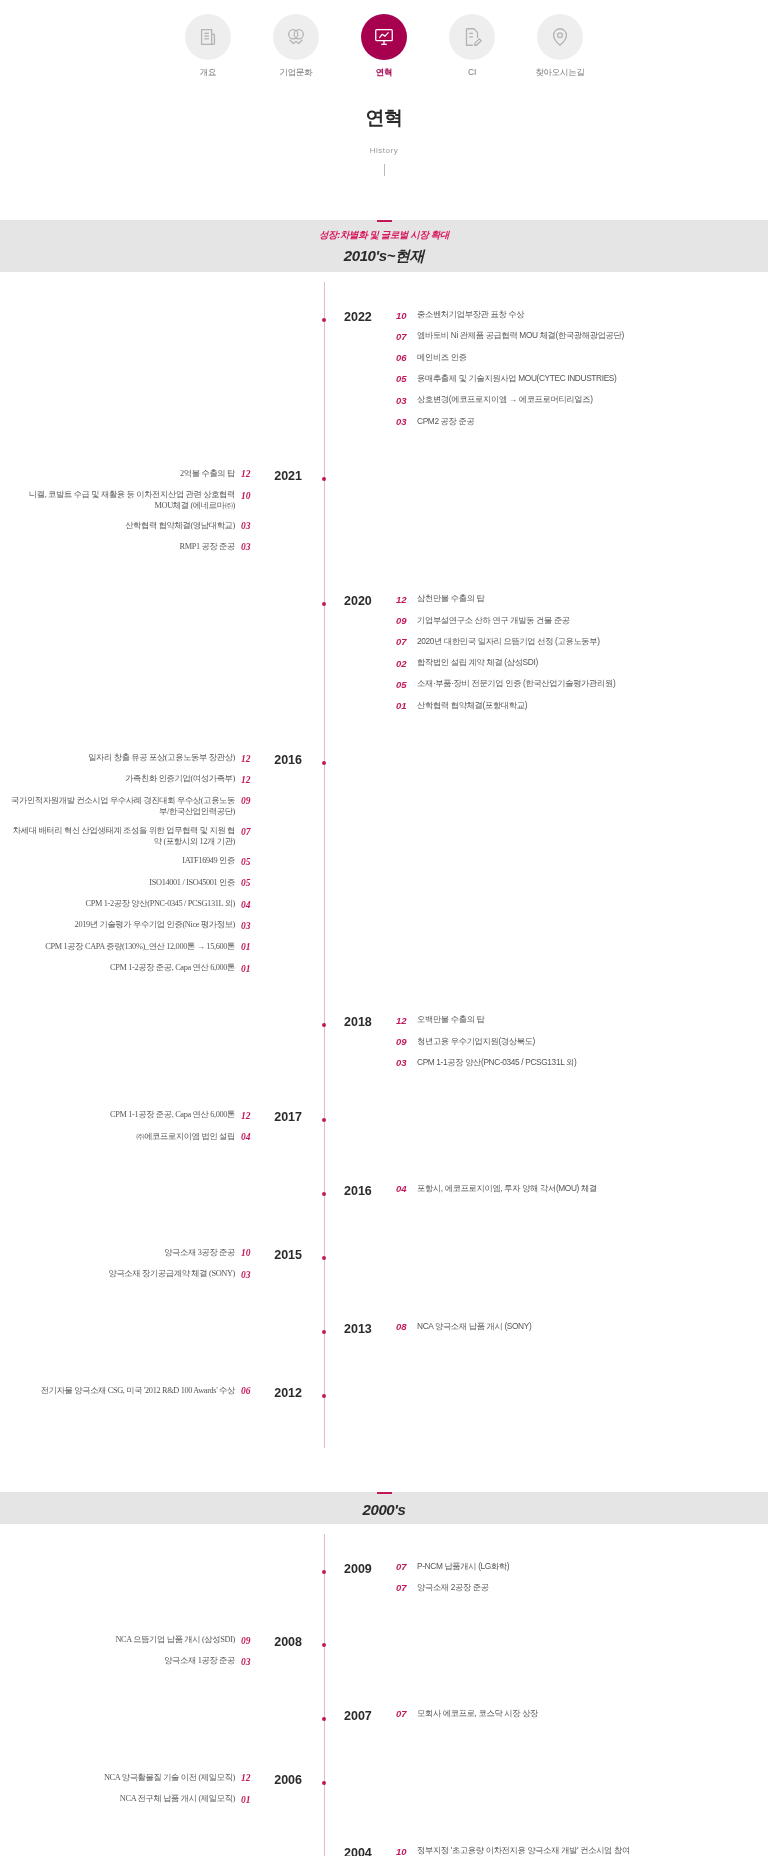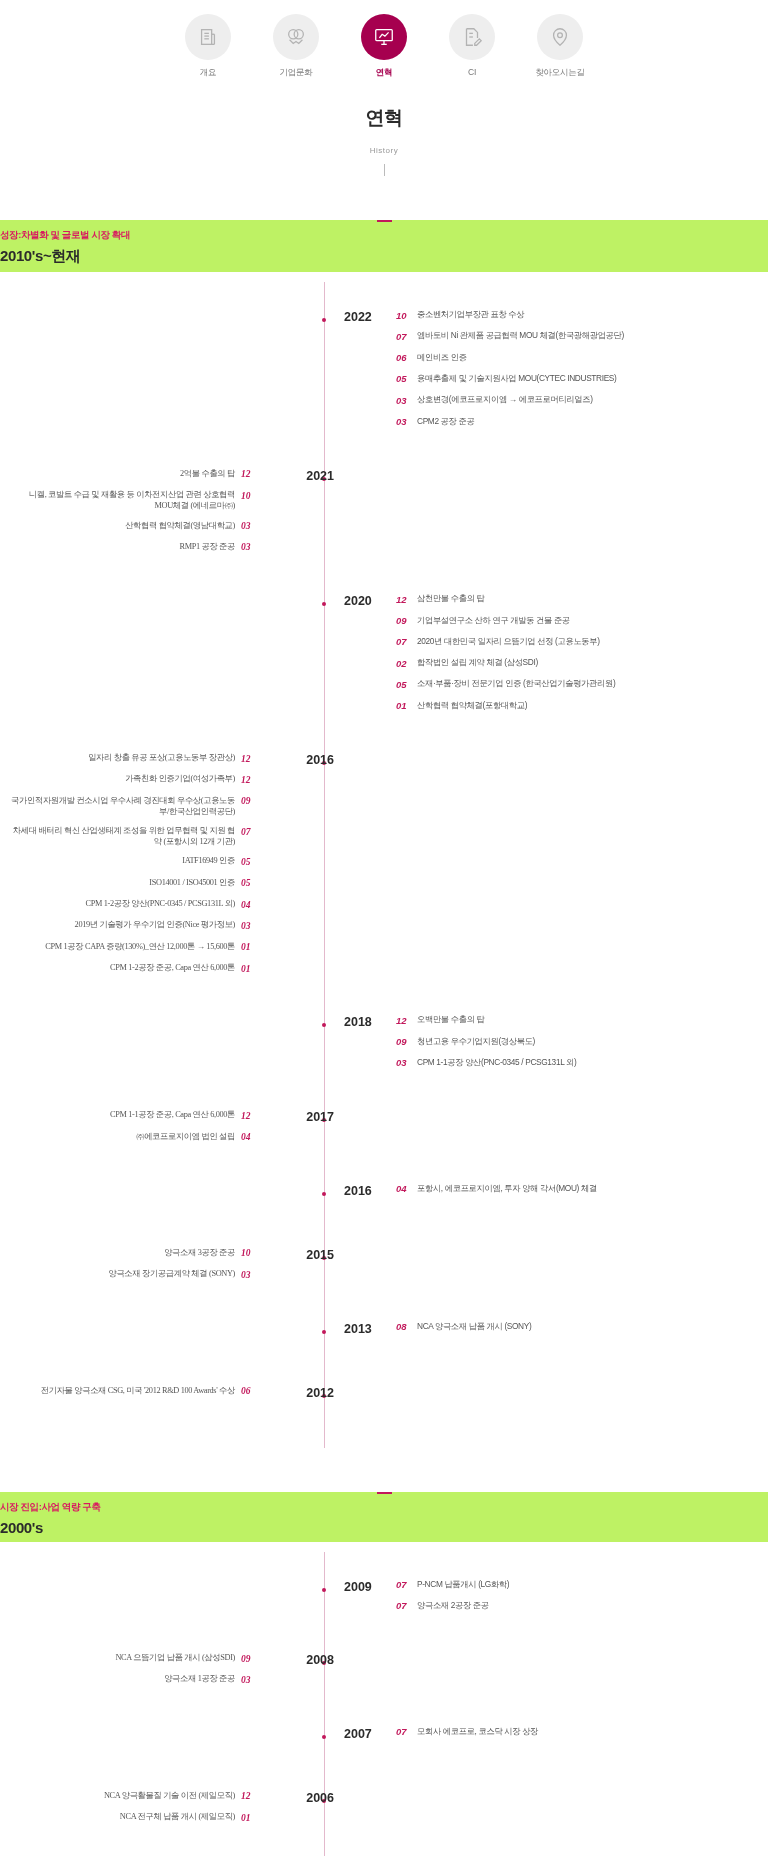--- a/index.html
+++ b/index.html
@@ -24,21 +24,21 @@
   .nav-label{ margin-top:7px; font-size:8.5px; color:#777; letter-spacing:-.3px; white-space:nowrap; }
   .nav-item.active .nav-label{ color:#a6004f; font-weight:bold; }
 
   
   .page-head{ text-align:center; margin-top:22px; }
   .page-title{ font-size:19px; font-weight:bold; color:#2b2b2b; letter-spacing:-.5px; }
   .page-sub{ font-size:8px; color:#999; margin-top:15px; letter-spacing:.5px; }
   .page-bar{ width:1px;height:12px;background:#bbb;margin:9px auto 0; }
 
   
-  .era{ text-align:left; margin-top:44px; position:relative; z-index:2; background:#bef264; padding-bottom:6px;}
+  .era{ text-align:center; margin-top:44px; position:relative; z-index:2; background:#e5e5e5; padding-bottom:6px;font-style:italic;}
   .era-dash{ width:15px;height:2px;background:#c2185b;margin:0 auto 7px; }
   .era-sub{ font-size:9.5px;font-weight:bold;color:#d81b60;letter-spacing:-.4px; }
   .era-title{ font-size:15px;font-weight:bold;color:#2b2b2b;margin-top:5px;letter-spacing:-.4px; }
 
   
   .timeline{ position:relative; margin-top:10px; }
   .timeline::before{
     content:""; position:absolute; left:324px; top:0; bottom:0;
     width:1px; background:#e3b9cc;
   }
@@ -49,21 +49,21 @@
   }
   .yr-label{
     position:absolute; top:2px; font-size:12.5px; font-weight:bold;
     color:#2b2b2b; width:64px; text-align:center;
   }
   
   .yr.right .yr-label{ left:344px; text-align:left; }
   .yr.right .events{ margin-left:396px; padding-right:12px; }
   .yr.right .ev{ display:flex; gap:6px; align-items:flex-start; }
   
-  .yr.left .yr-label{ left:274px; text-align:right; width:60px; }
+  .yr.left .yr-label{ left:242px; text-align:right; width:60px; }
   .yr.left .events{ width:256px; margin-left:0; padding-left:10px;font-family:Liberation Serif, serif; }
   .yr.left .ev{ display:flex; gap:6px; align-items:flex-start; justify-content:flex-end; flex-direction:row; }
 
   .events{ padding-top:1px; }
   .ev{ margin-bottom:8px; line-height:1.35; }
   .ev-mo{
     font-size:9.5px; font-style:italic; font-weight:bold; color:#c2185b;
     min-width:15px; flex:0 0 auto; padding-top:.5px;
   }
   .ev-tx{ font-size:8.3px; color:#555; letter-spacing:-.35px; }
@@ -358,21 +358,20 @@
           <div class="ev">
             <span class="ev-tx">전기자물 양극소재 CSG, 미국 '2012 R&amp;D 100 Awards' 수상</span>
             <span class="ev-mo">06</span>
           </div>
         </div>
       </div>
       <div style="height: 30px;"></div>
     </div>
     <div class="era">
       <div class="era-dash"></div>
-      <div class="era-sub">시장 진입:사업 역량 구축</div>
       <div class="era-title">2000's</div>
     </div>
     <div class="timeline">
       <div class="spacer"></div>
       <div class="yr right">
         <div class="dot"></div>
         <div class="yr-label">2009</div>
         <div class="events">
           <div class="ev">
             <span class="ev-mo">07</span>

